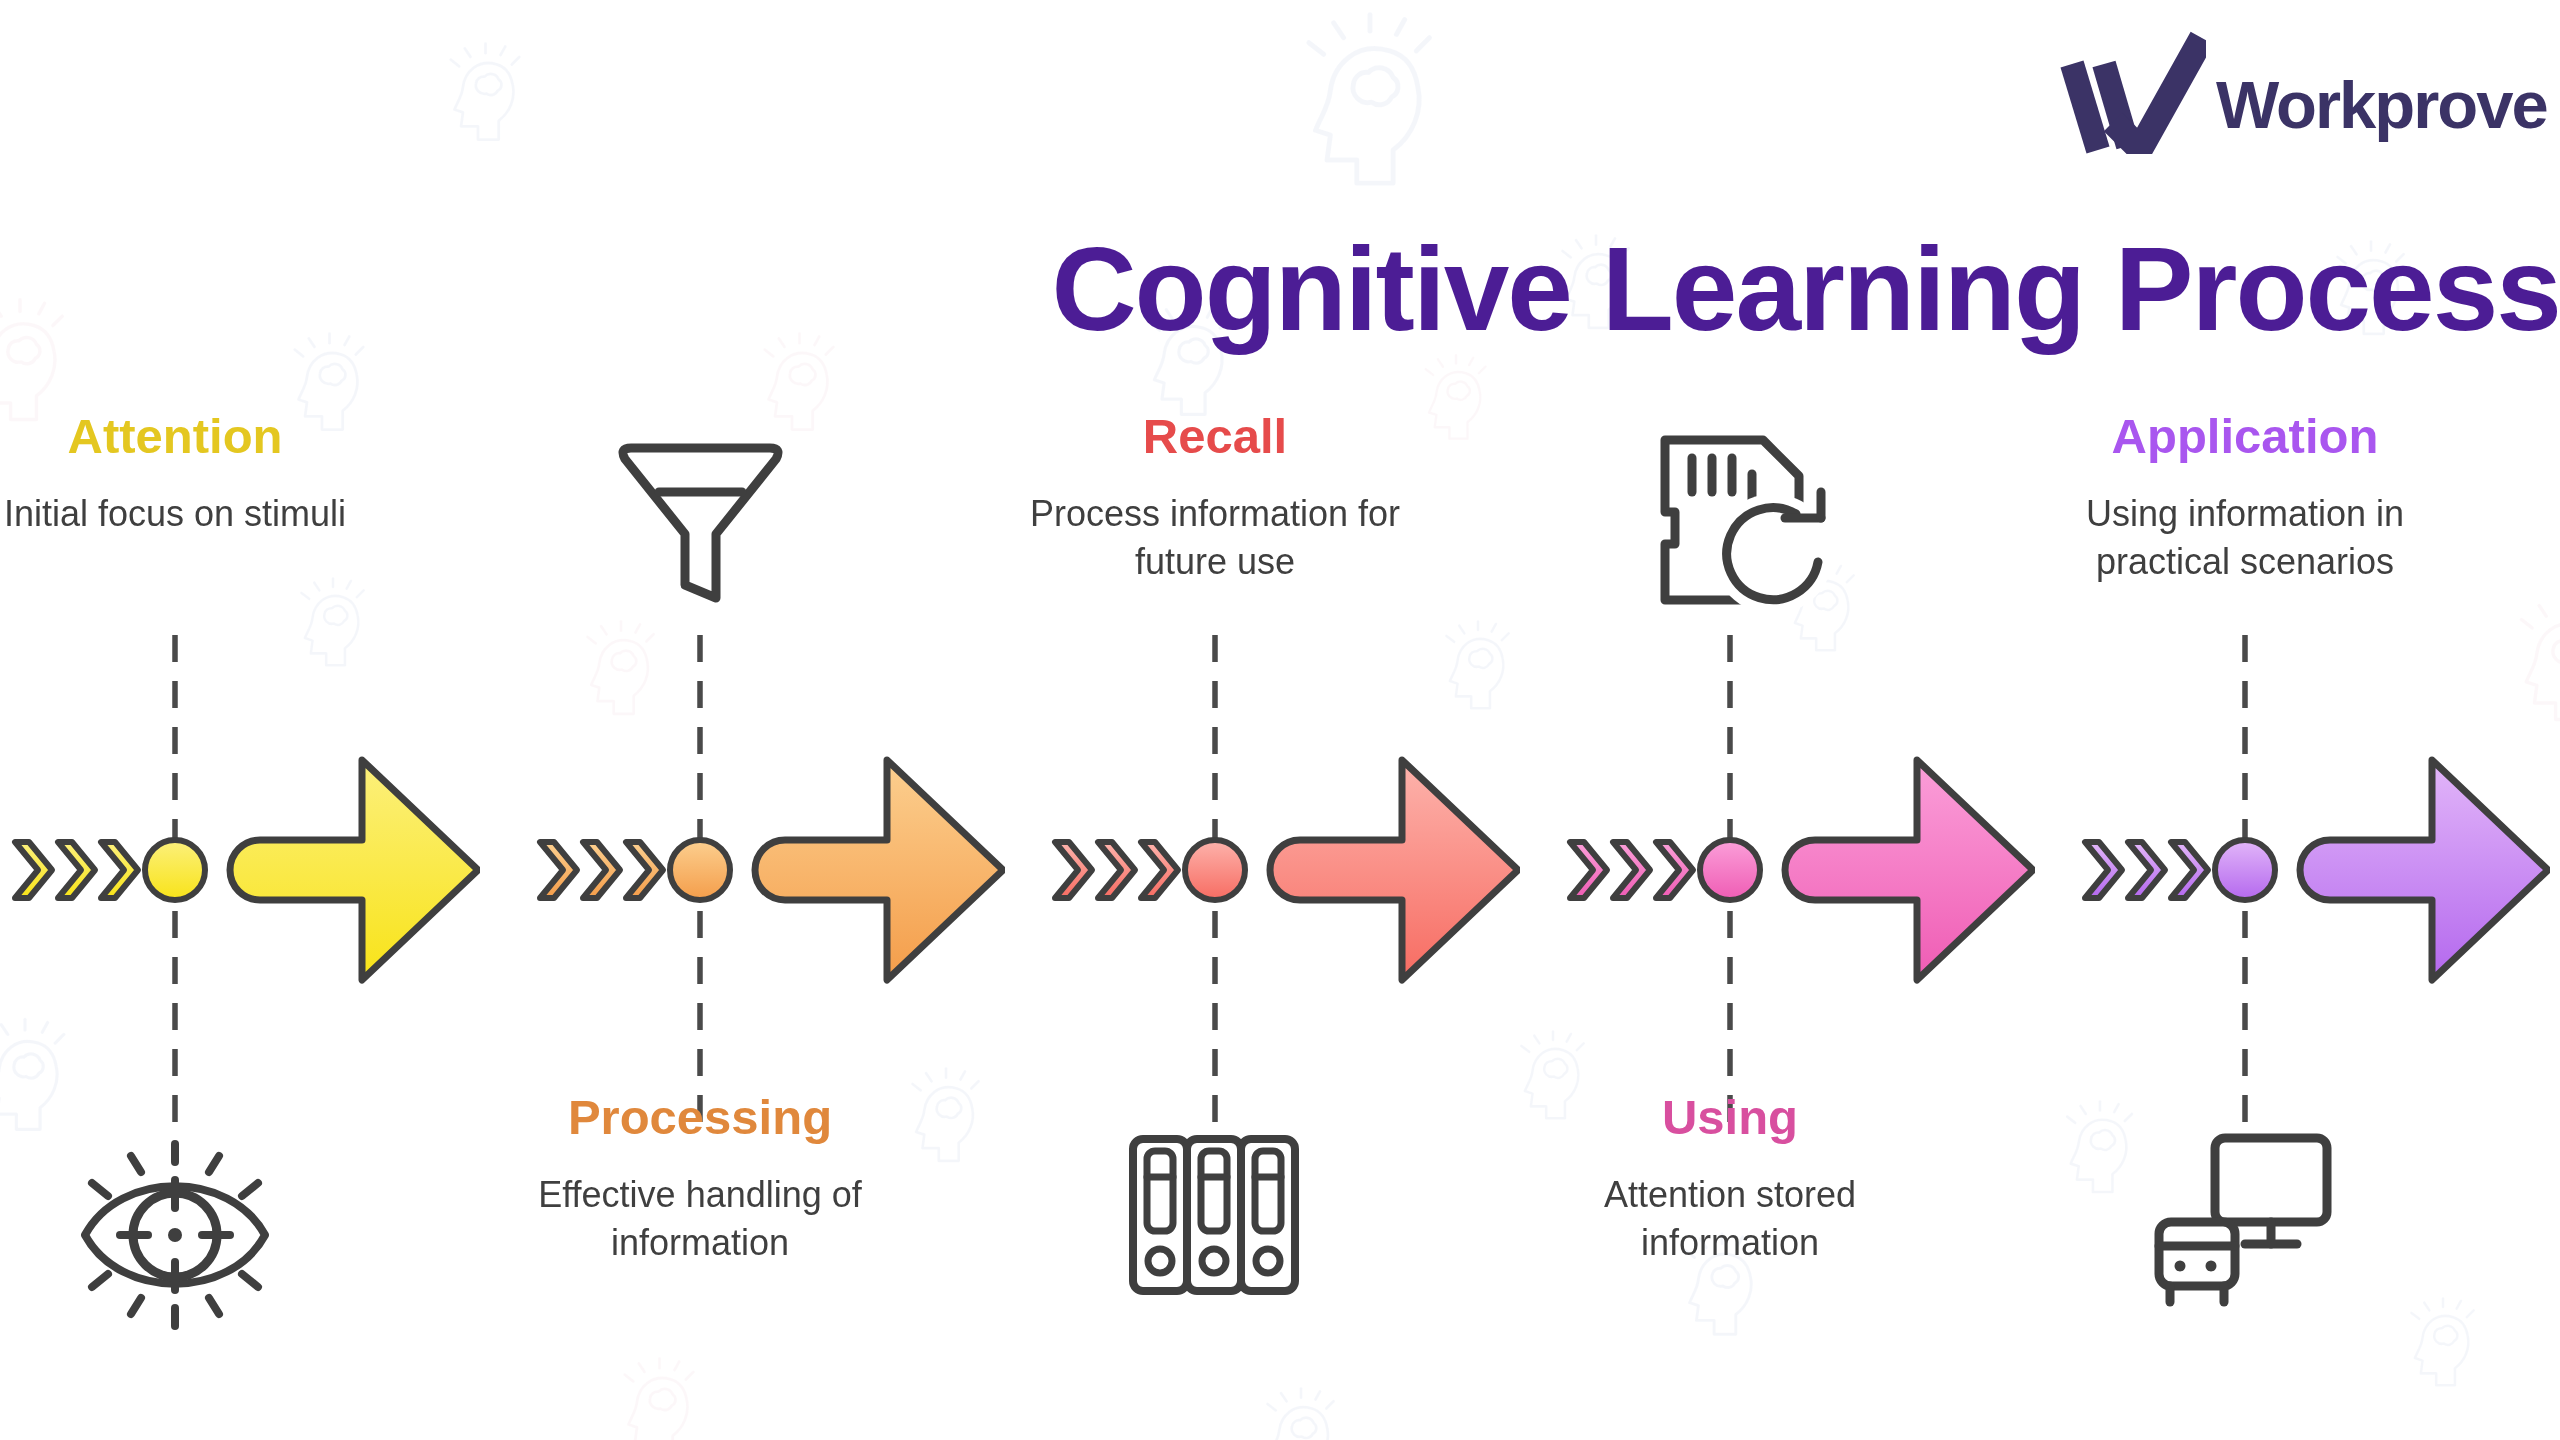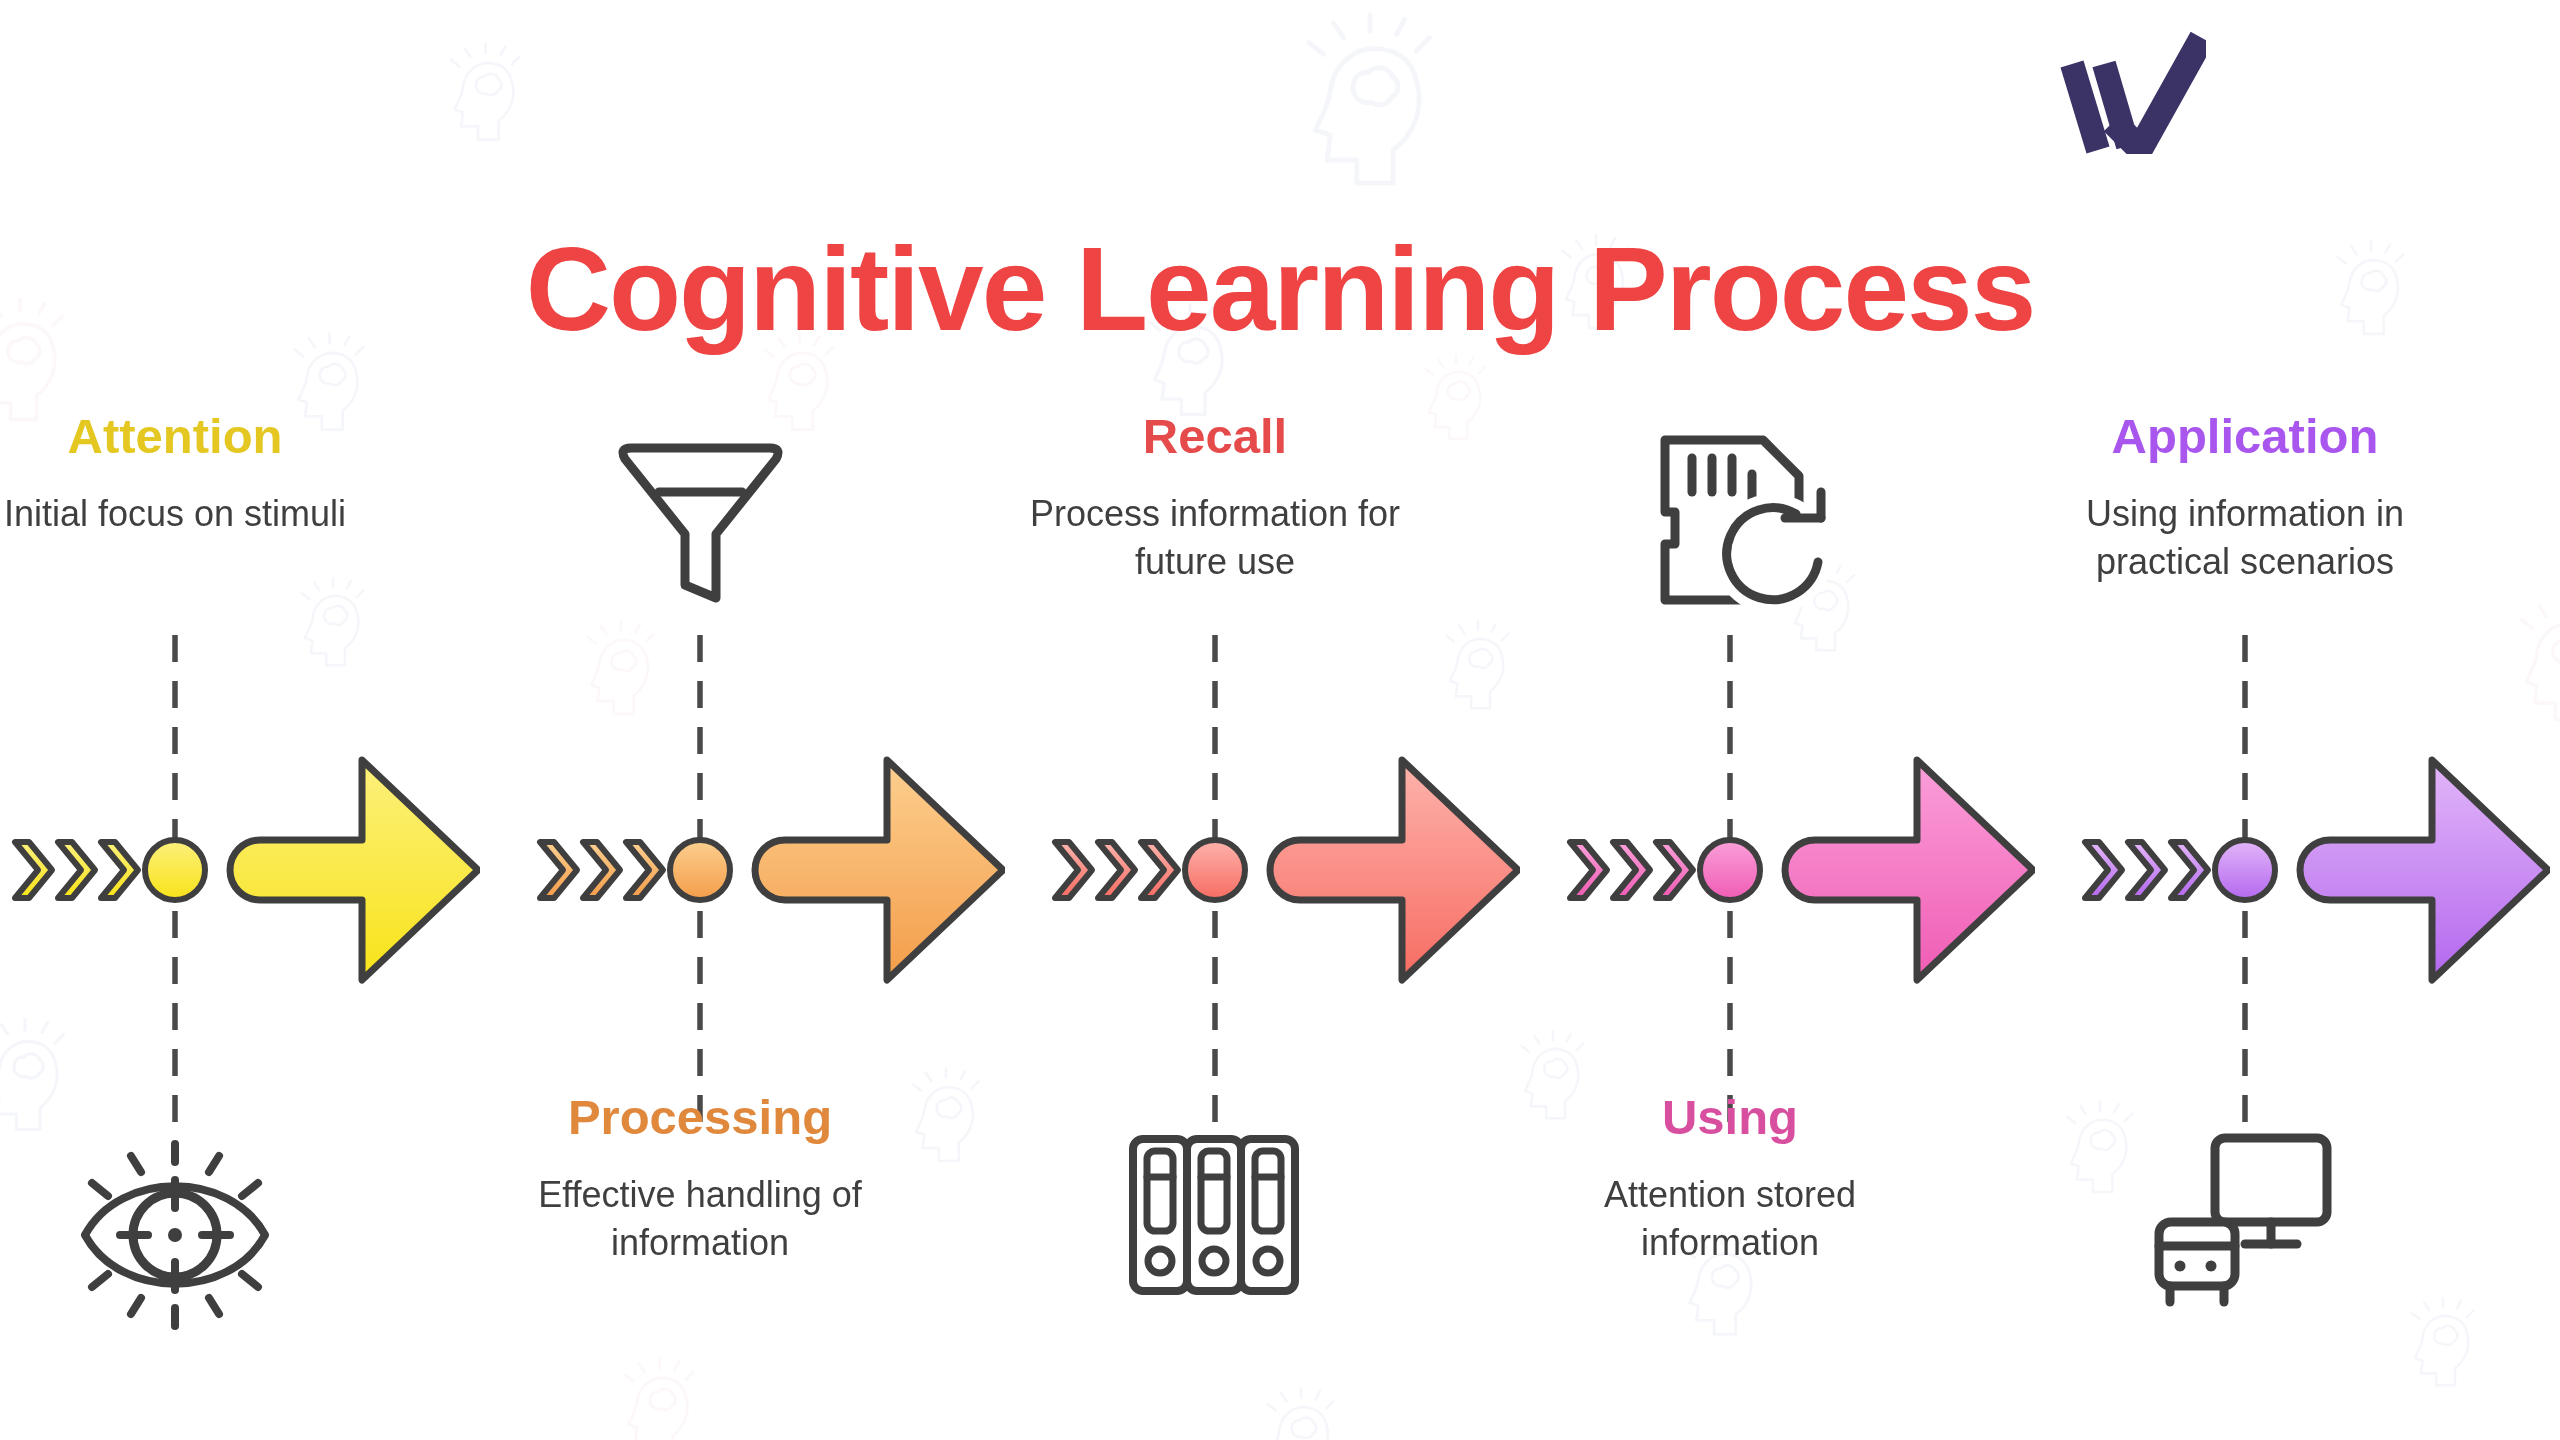--- a/index.html
+++ b/index.html
@@ -121,23 +121,24 @@
     </svg>
 
   <div class="logo">
     <svg width="150" height="126" viewBox="0 0 150 126">
       <g stroke="#3b3366" fill="none">
         <path d="M16,36 L42,122" stroke-width="24"></path>
         <path d="M48,36 L72,118" stroke-width="24"></path>
         <path d="M57,94 L84,121 L146,10" stroke-width="26" stroke-linejoin="miter"></path>
       </g>
     </svg>
-  </div>
-
-  <h1 class="main-title" style="color: #ef4444;">Cognitive Learning Process</h1>
+    <div class="logo-text" style="color: rgb(59, 51, 102);">Workprove</div>
+  </div>
+
+  <h1 class="main-title" style="color: #4c1d95; text-align: right;">Cognitive Learning Process</h1>
 
   <div class="stage stage-1" style="--accent: #e4c720; --g1: #fcf07c; --g2: #f8e318;">
     <div class="label top">
       <div class="name">Attention</div>
       <div class="desc">Initial focus on stimuli</div>
     </div>
     <svg class="dash" width="6" height="500">
       <line x1="3" y1="0" x2="3" y2="500" stroke="#4a4a4a" stroke-width="5.5" stroke-dasharray="27 19"></line>
     </svg>
     <svg class="motif" width="470" height="250" viewBox="0 0 470 250">

